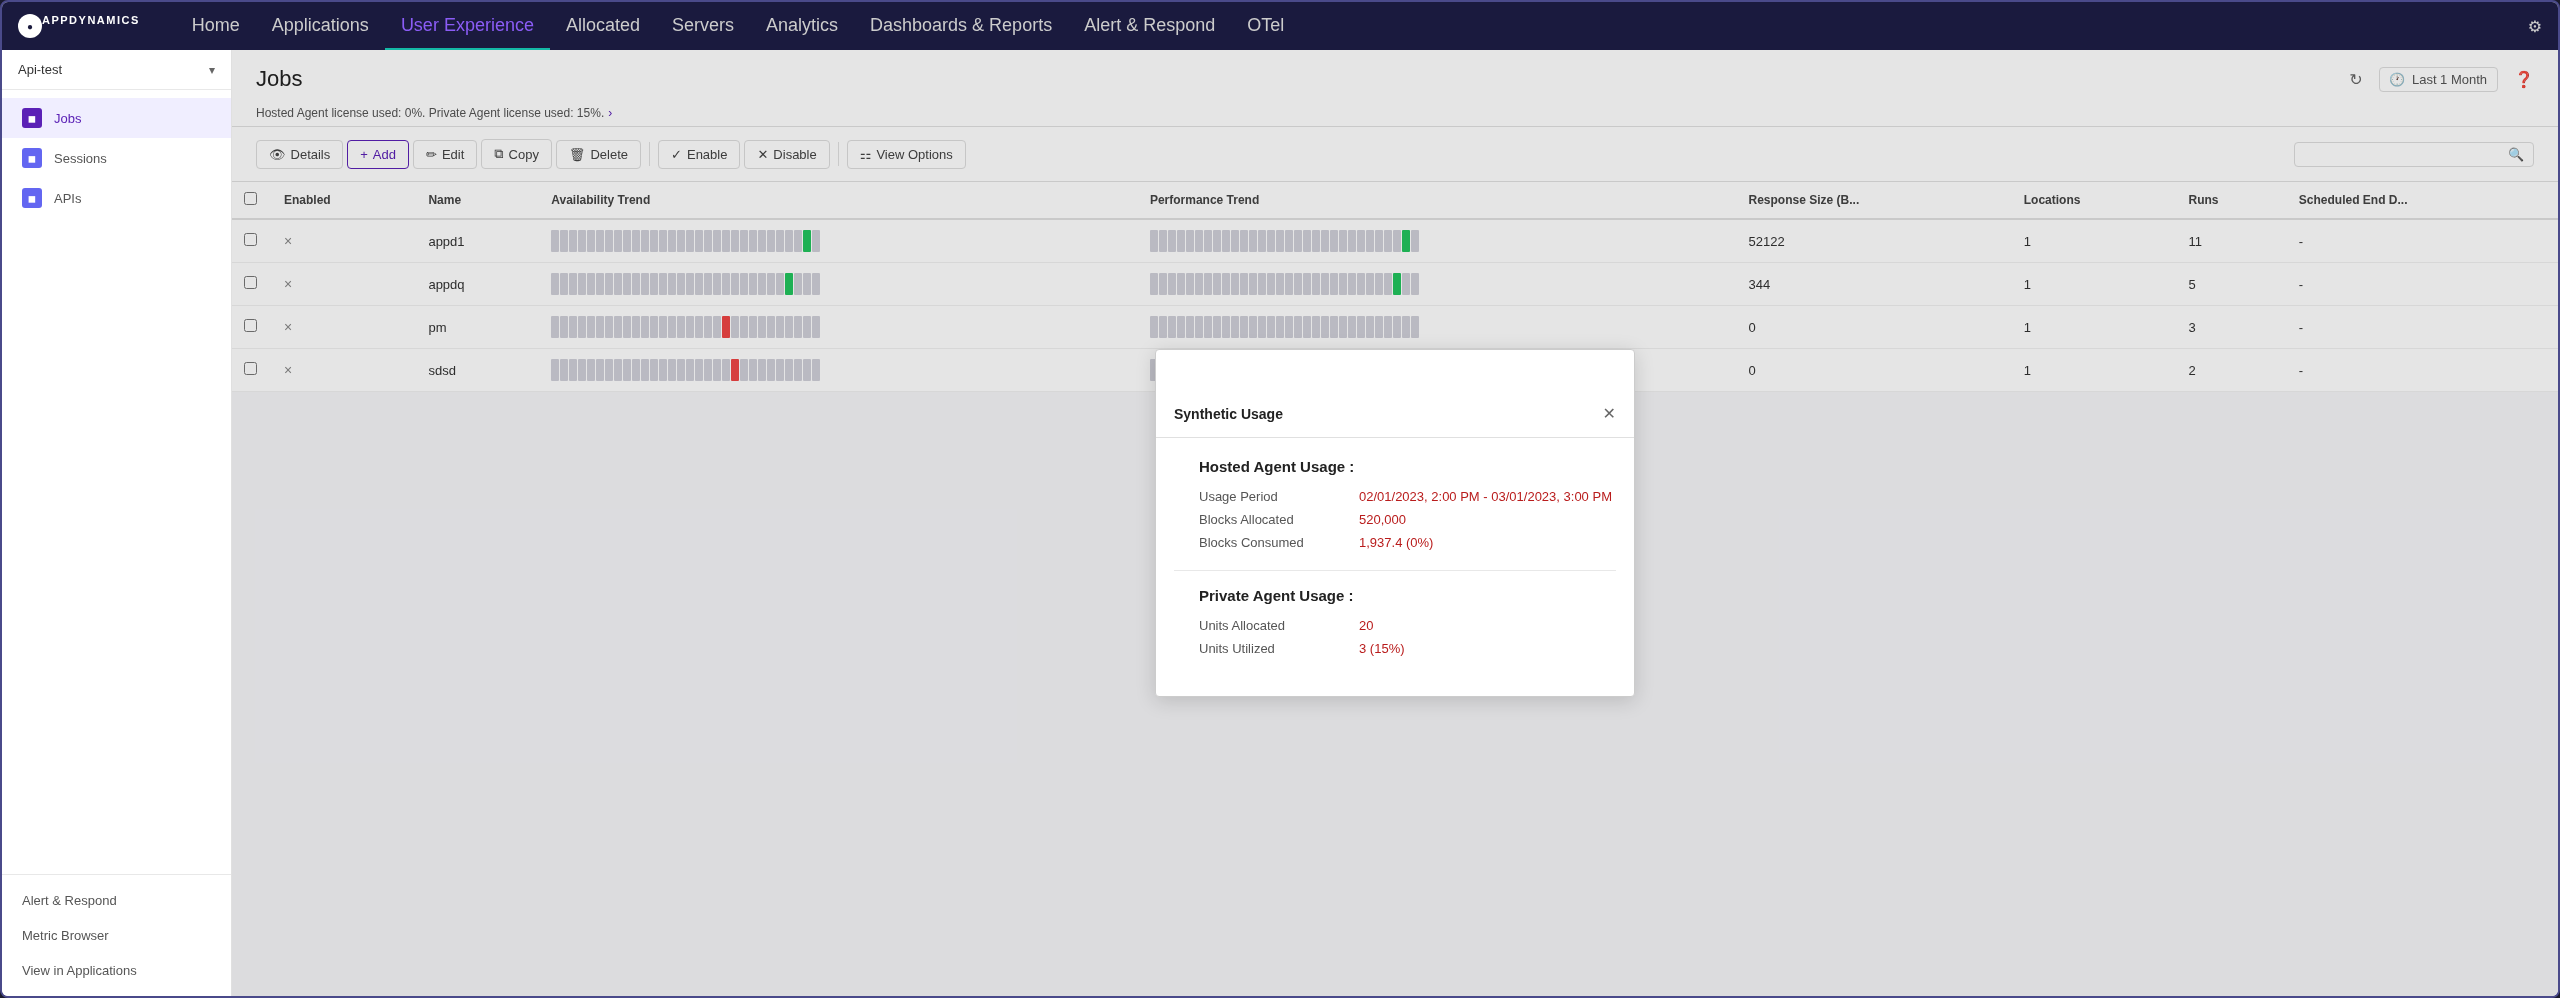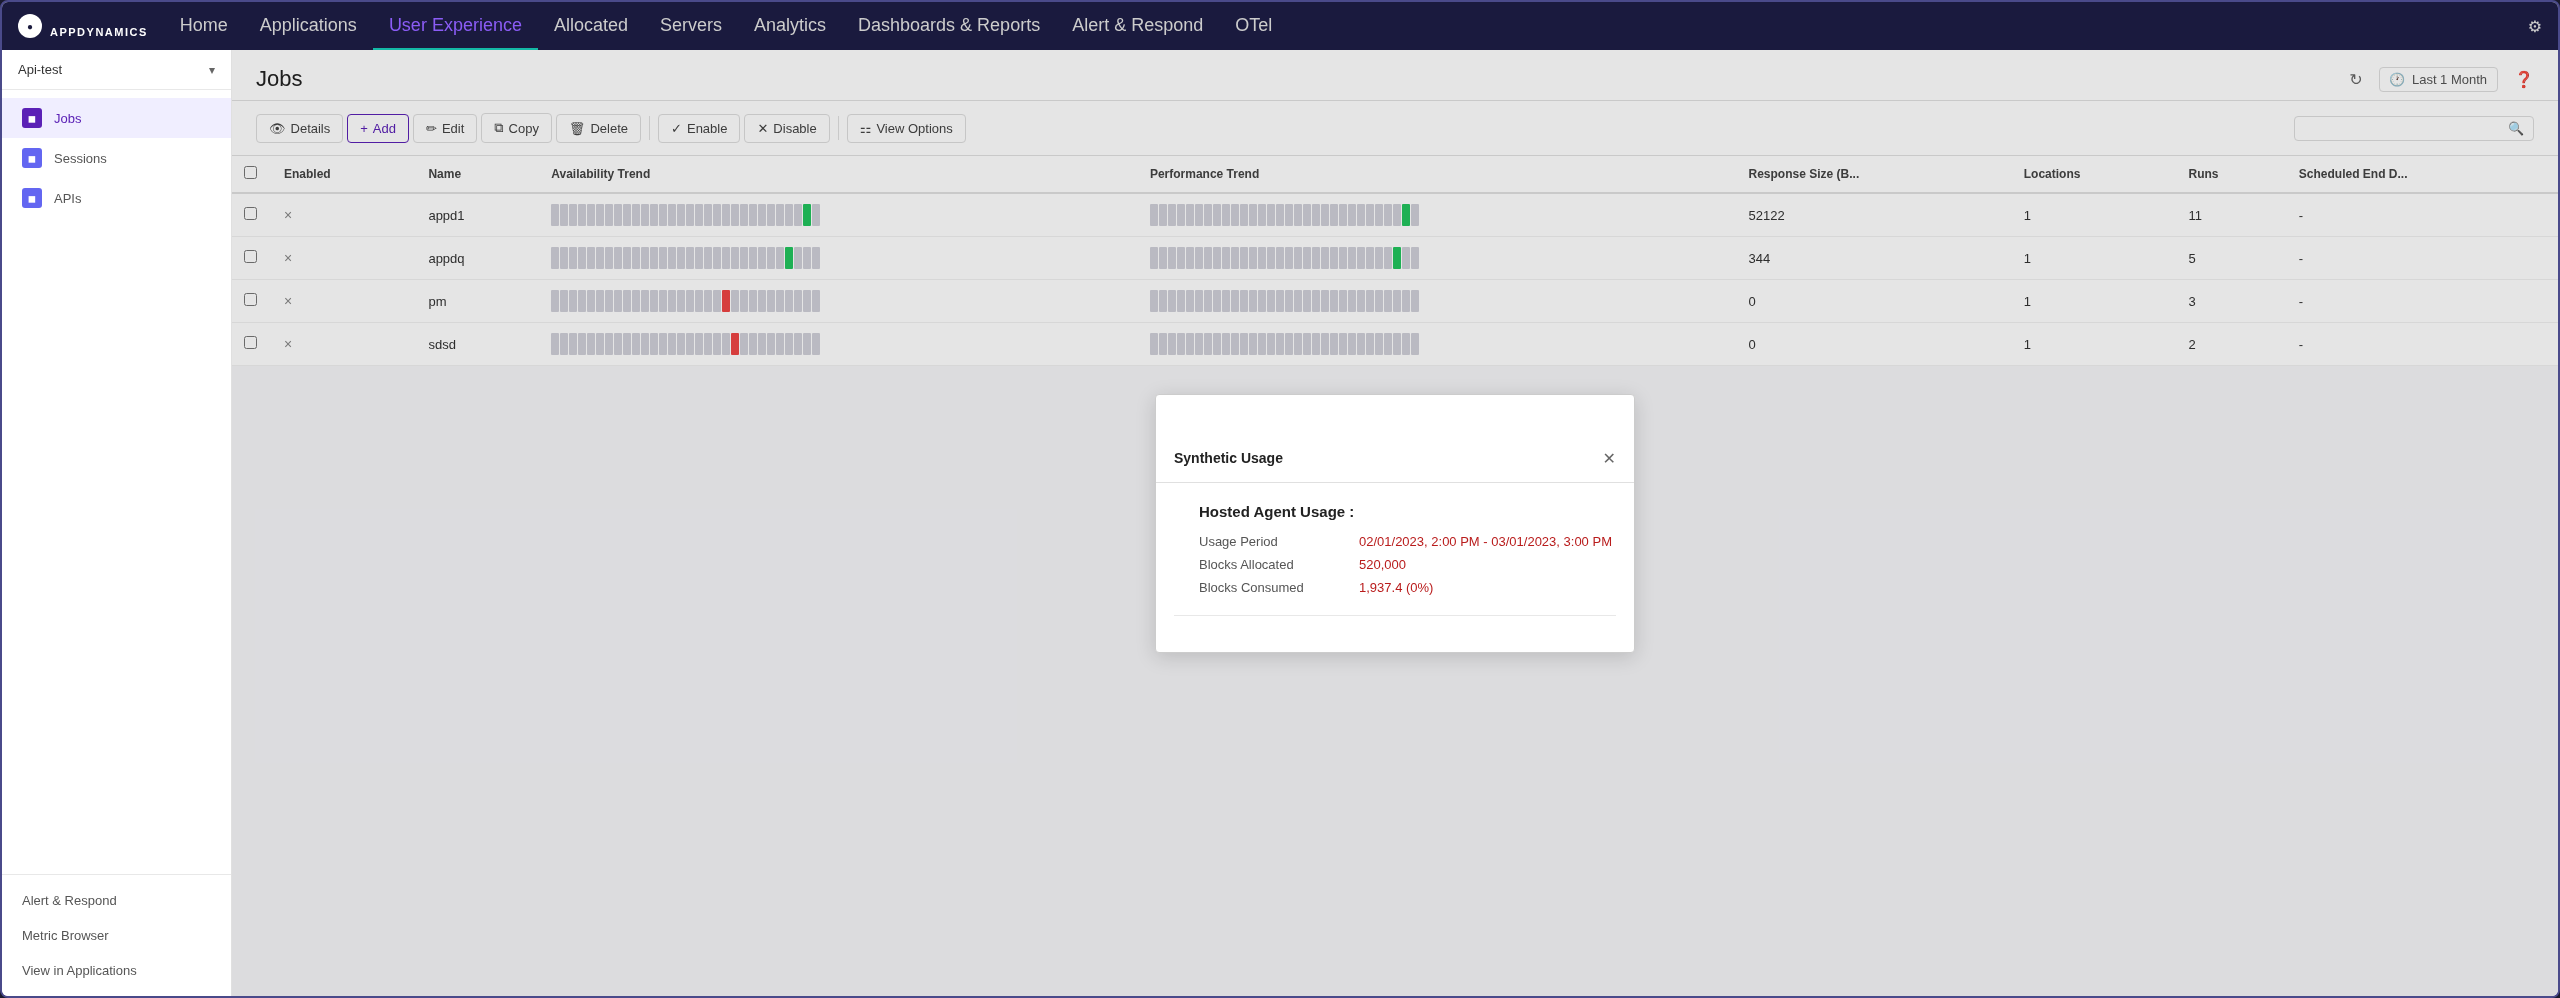--- a/index.html
+++ b/index.html
@@ -1,21 +1,21 @@
 <!DOCTYPE html>
 <html><head>
   <meta charset="utf-8">
   <style>
     * { box-sizing: border-box; margin: 0; padding: 0; }
     body { font-family: -apple-system, BlinkMacSystemFont, 'Segoe UI', Arial, sans-serif; font-size: 13px; background: #1a1a2e; display: flex; justify-content: center; align-items: center; min-height: 100vh; }
     .app-frame { width: 2560px; height: 998px; background: #f0f0f5; border-radius: 8px; overflow: hidden; position: relative; display: flex; flex-direction: column; border: 2px solid #4a4a8a; }
     
     
     .top-nav { background: #1a1a3e; display: flex; align-items: center; height: 48px; padding: 0 16px; gap: 0; flex-shrink: 0; }
-    .logo { display: flex; align-items: flex-end; gap: 8px; margin-right: 16px; }
+    .logo { display: flex; align-items: flex-start; margin-right: 36px; }
     .logo-icon { width: 24px; height: 24px; background: #fff; border-radius: 50%; display: flex; align-items: center; justify-content: center; }
     .logo-icon::before { content: '●'; color: #1a1a3e; font-size: 10px; }
     .logo-text { color: #fff; font-size: 11px; font-weight: 700; letter-spacing: 1.5px; }
     .nav-items { display: flex; align-items: center; flex: 1; }
     .nav-item { color: #ccc; font-size: 18px; padding: 0 16px; height: 48px; display: flex; align-items: center; cursor: pointer; border-bottom: 2px solid transparent; }
     .nav-item.active { color: #8b5cf6; border-bottom: 2px solid #14b8a6; text-align: right; }
     .nav-right { display: flex; align-items: center; }
     .gear-icon { color: #ccc; font-size: 16px; cursor: pointer; }
 
     
@@ -138,20 +138,24 @@
         <div class="content-title">
           <span>Jobs</span>
           <div class="header-actions">
             <span class="refresh-icon">↻</span>
             <div class="time-filter">
               <span>🕐</span>
               <span>Last 1 Month</span>
             </div>
             <span class="help-icon">❓</span>
           </div>
+        </div>
+        <div class="license-bar">
+          <span>Hosted Agent license used: 0%. Private Agent license used: 15%.</span>
+          <span style="color:#5b21b6;">›</span>
         </div>
       </div>
 
       <div class="toolbar">
         <div class="toolbar-btn">
           <span>👁</span>
           <span>Details</span>
         </div>
         <div class="toolbar-btn primary">
           <span>+</span>
@@ -535,18 +539,29 @@
               <div class="modal-row">
                 <span class="modal-label">Blocks Allocated</span>
                 <span class="modal-value">520,000</span>
               </div>
               <div class="modal-row">
                 <span class="modal-label">Blocks Consumed</span>
                 <span class="modal-value">1,937.4 (0%)</span>
               </div>
             </div>
             <hr class="modal-divider">
+            <div class="modal-section">
+              <div class="modal-section-title">Private Agent Usage :</div>
+              <div class="modal-row">
+                <span class="modal-label">Units Allocated</span>
+                <span class="modal-value">20</span>
+              </div>
+              <div class="modal-row">
+                <span class="modal-label">Units Utilized</span>
+                <span class="modal-value">3 (15%)</span>
+              </div>
+            </div>
           </div>
         </div>
       </div>
     </div>
   </div>
 </div>
 
 </body></html>

